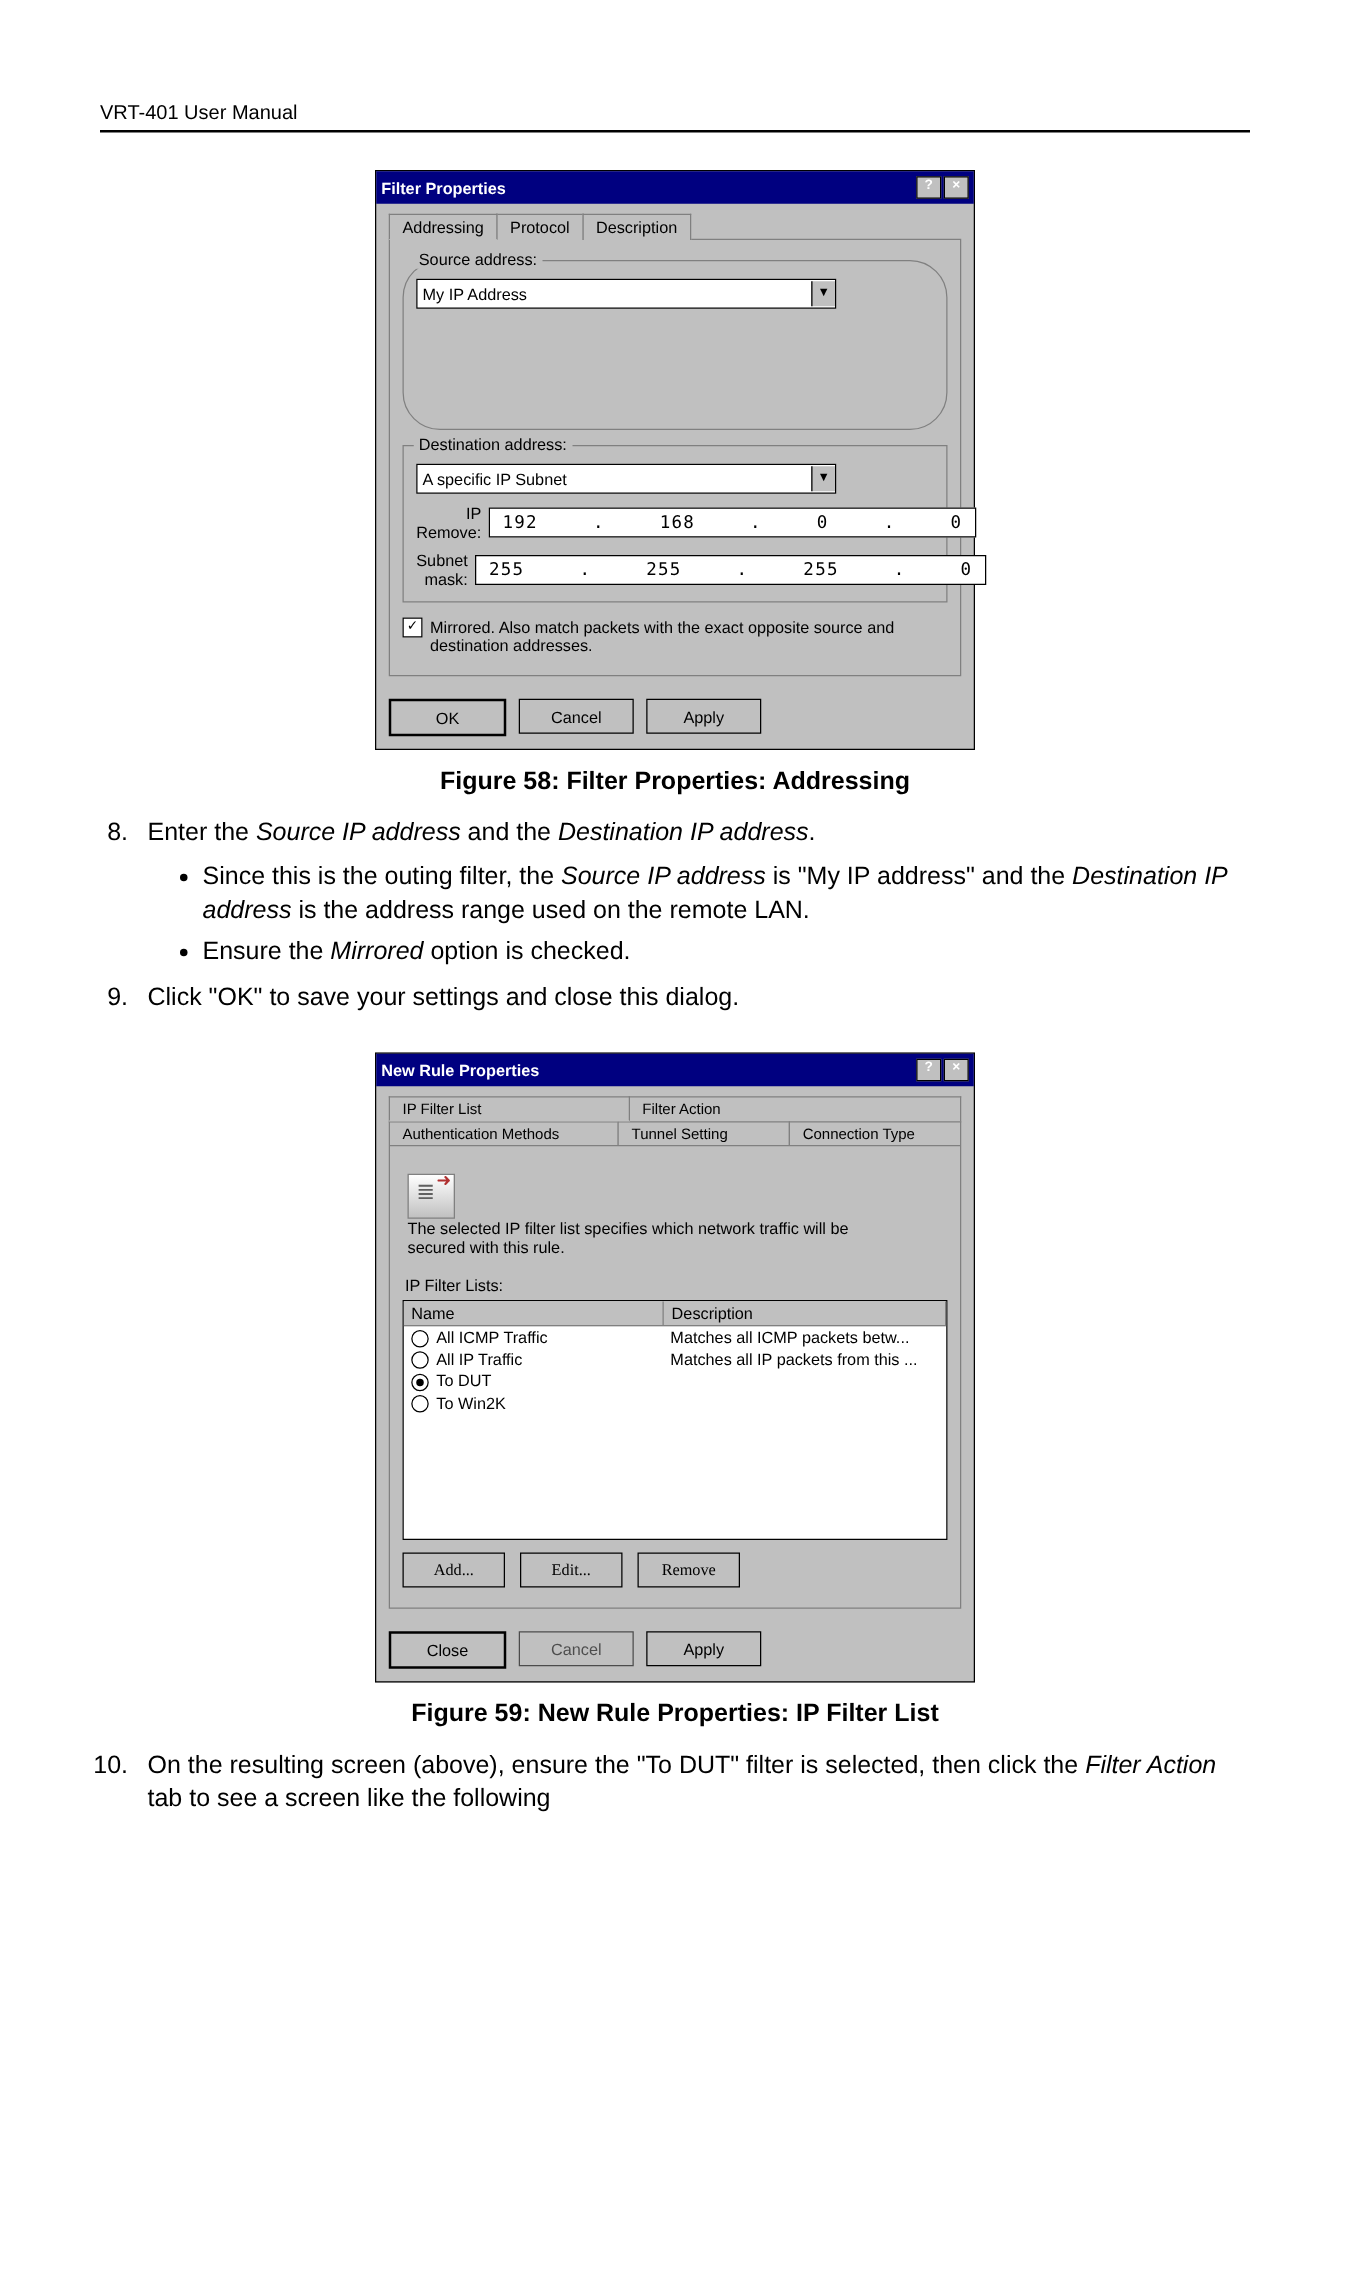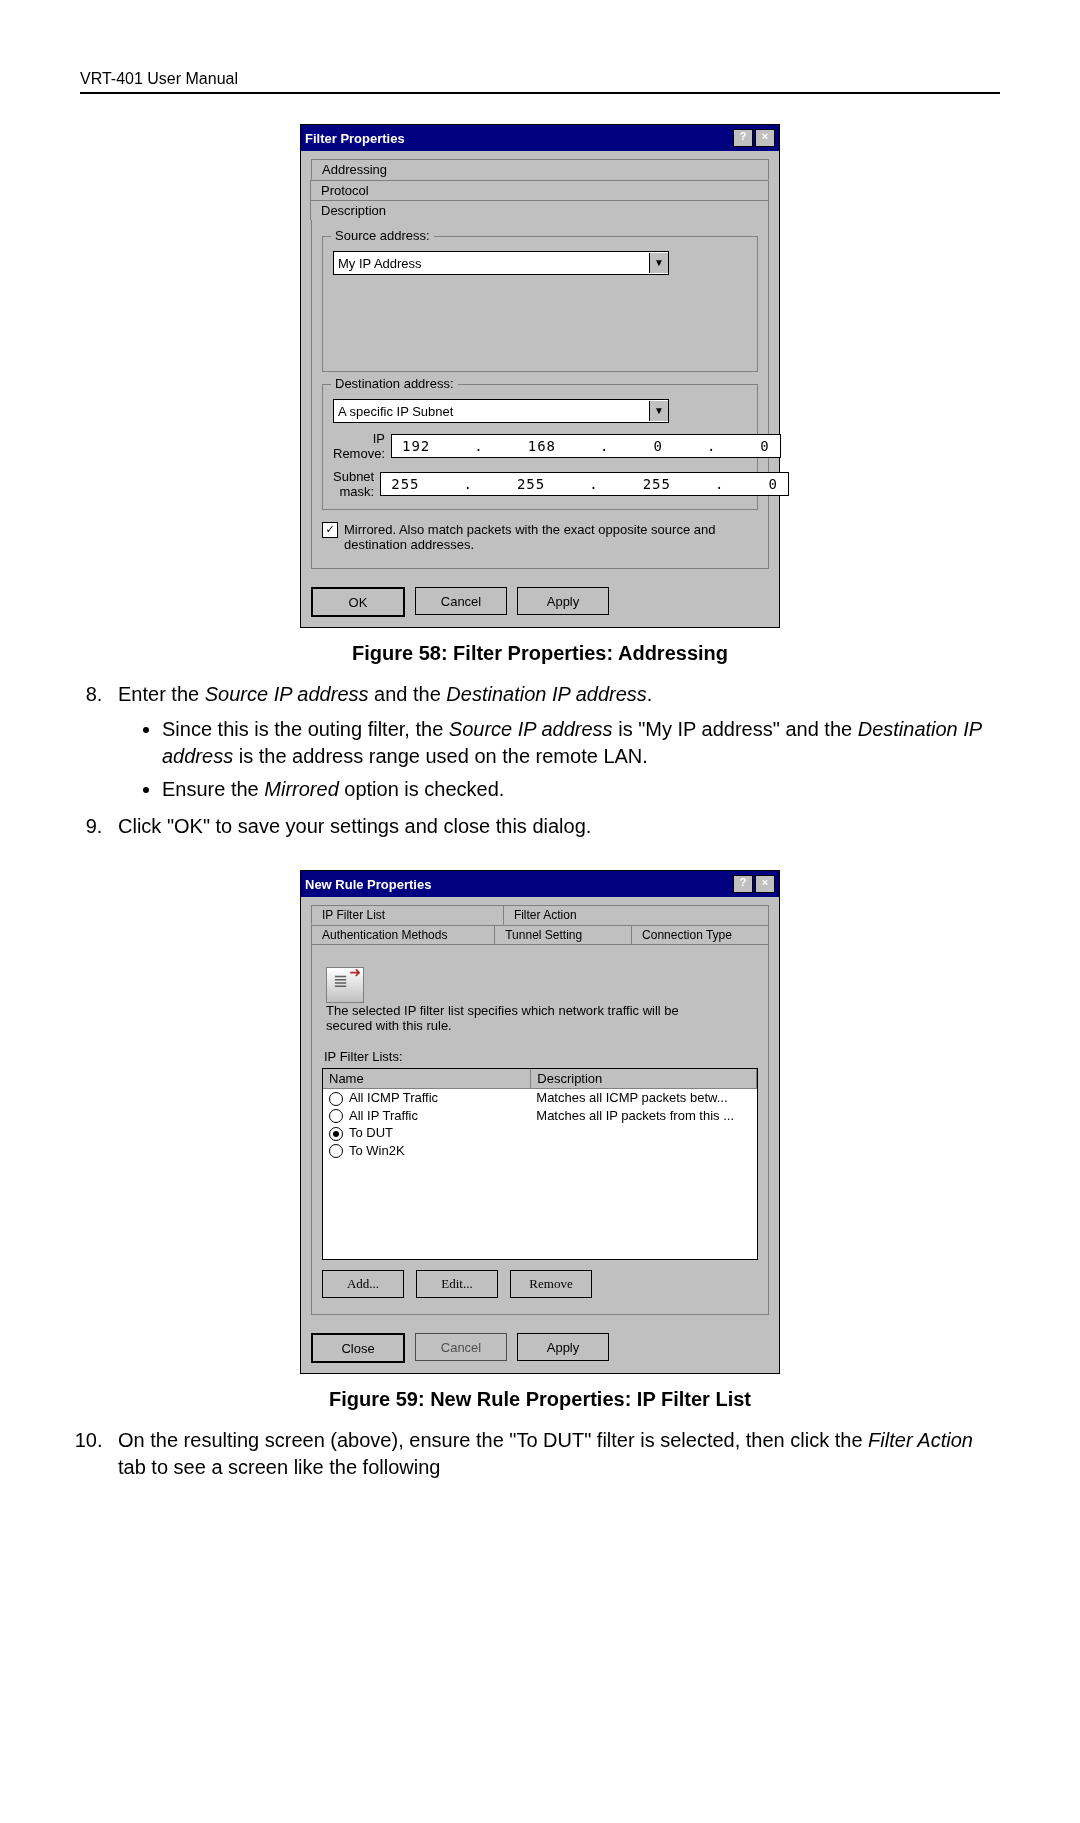--- a/index.html
+++ b/index.html
@@ -9,21 +9,21 @@
     padding: 0;
     width: 1080px;
   }
   .page {
     padding: 60px 80px 60px 80px;
     position: relative;
     min-height: 1700px;
   }
   .header {
     font-size: 16px;
-    margin-top: 10px;
+    margin-top: 22px;
     margin-bottom: 4px;
   }
   hr.top-rule, hr.bottom-rule {
     border: none;
     border-top: 2px solid #000;
     margin: 0 0 30px 0;
   }
   .fig-caption {
     text-align: center;
     font-weight: bold;
@@ -65,21 +65,21 @@
   .titlebar-btns { display:flex; gap:2px;}
   .tbtn {
     width:18px; height:16px;
     background:#c0c0c0;
     border:1px solid #000;
     font-size:11px; line-height:12px;
     text-align:center;
     font-family:Arial;
   }
   .dialog-body { padding: 8px 10px 8px 10px; }
-  .tabs { display:flex; gap:0; margin-bottom:-1px;flex-direction:column;}
+  .tabs { display:flex; gap:0; margin-bottom:-1px;}
   .tab {
     padding: 2px 10px;
     background:#c0c0c0;
     border:1px solid #808080;
     border-bottom:none;
     position:relative;
     font-size:13px;
   }
   .tab.active { background:#c0c0c0; border-bottom:1px solid #c0c0c0; z-index:2; }
   .tab.back { margin-left:-1px; }
@@ -186,21 +186,21 @@
         <div class="tbtn">×</div>
       </div>
     </div>
     <div class="dialog-body">
       <div class="tabs">
         <div class="tab active">Addressing</div>
         <div class="tab back">Protocol</div>
         <div class="tab back">Description</div>
       </div>
       <div class="tabpanel">
-        <div class="groupbox" style="height:110px;">
+        <div class="groupbox" style="height:110px;border-radius:30px;">
           <div class="group-title">Source address:</div>
           <div class="dropdown">
             <span>My IP Address</span>
             <div class="dd-arrow">▼</div>
           </div>
         </div>
         <div class="groupbox">
           <div class="group-title">Destination address:</div>
           <div class="dropdown">
             <span>A specific IP Subnet</span>

